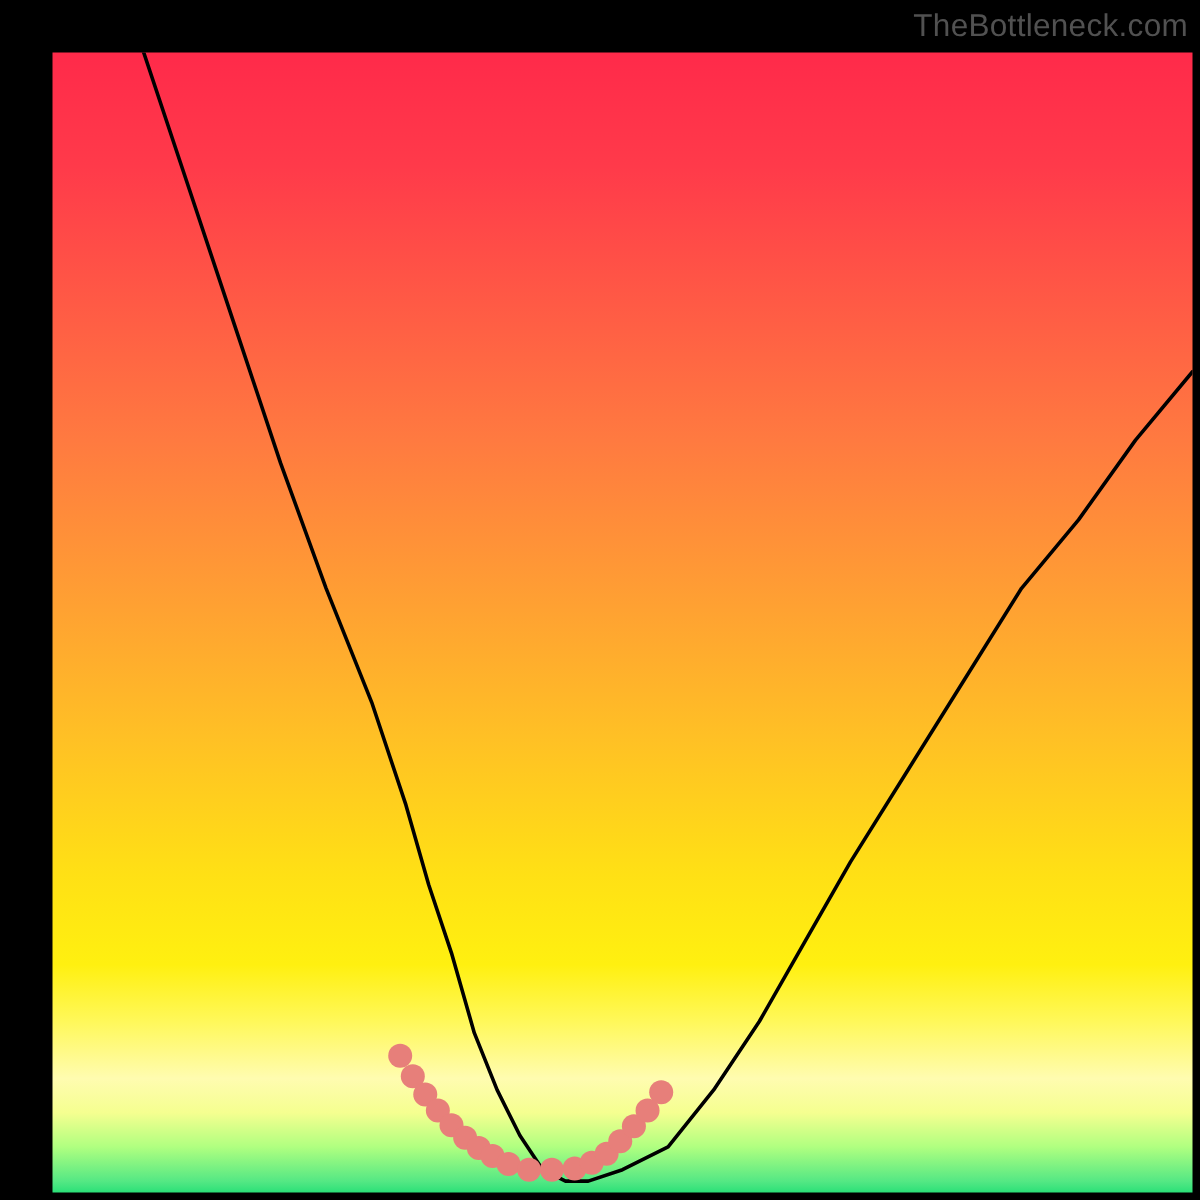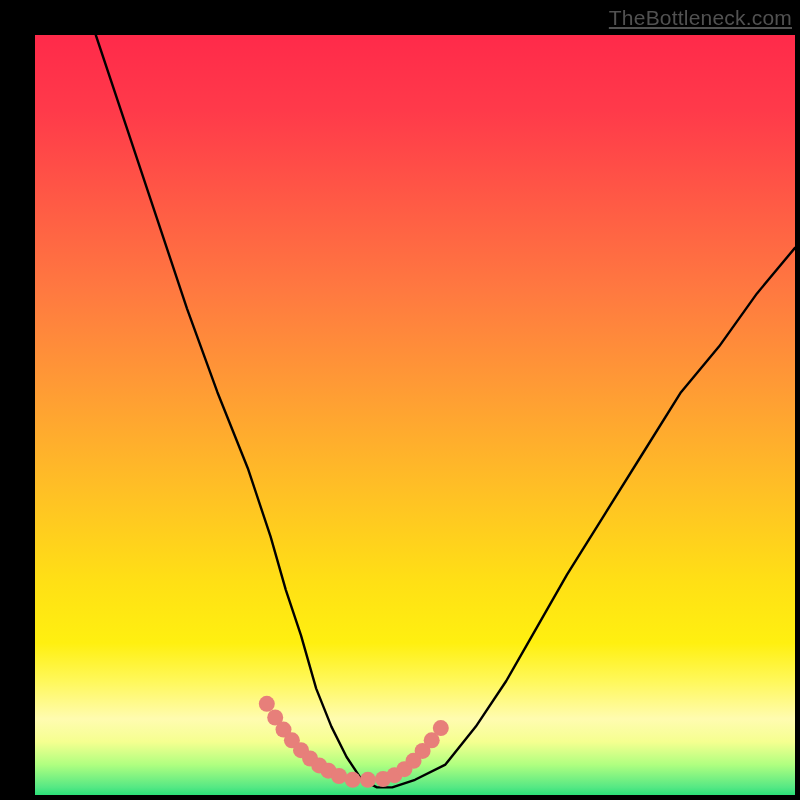--- a/index.html
+++ b/index.html
@@ -50,21 +50,20 @@
   }
   .watermark {
     position: absolute;
     top: 6px;
     right: 8px;
     font-family: Arial, -apple-system, BlinkMacSystemFont, "Segoe UI", sans-serif;
     font-size: 21px;
     font-weight: 500;
     color: #515151;
     letter-spacing: 0.2px;
-    text-decoration: underline;
   }
 </style>
 </head>
 <body>
 
 <div class="container">
 
   <div class="plot-area">
     <svg class="curve-layer" viewBox="0 0 760 760" preserveAspectRatio="none">
       <path id="curve-path" fill="none" stroke="#000000" stroke-width="2.4" stroke-linecap="round" stroke-linejoin="round" d="M60.8 0.0 L91.2 91.2 L121.6 182.4 L152.0 273.6 L182.4 357.2 L212.8 433.2 L235.6 501.6 L250.8 554.8 L266.0 600.4 L281.2 653.6 L296.4 691.6 L311.6 722.0 L326.8 744.8 L342.0 752.4 L357.2 752.4 L380.0 744.8 L410.4 729.6 L440.8 691.6 L471.2 646.0 L501.6 592.8 L532.0 539.6 L570.0 478.8 L608.0 418.0 L646.0 357.2 L684.0 311.6 L722.0 258.4 L760.0 212.8"></path>

